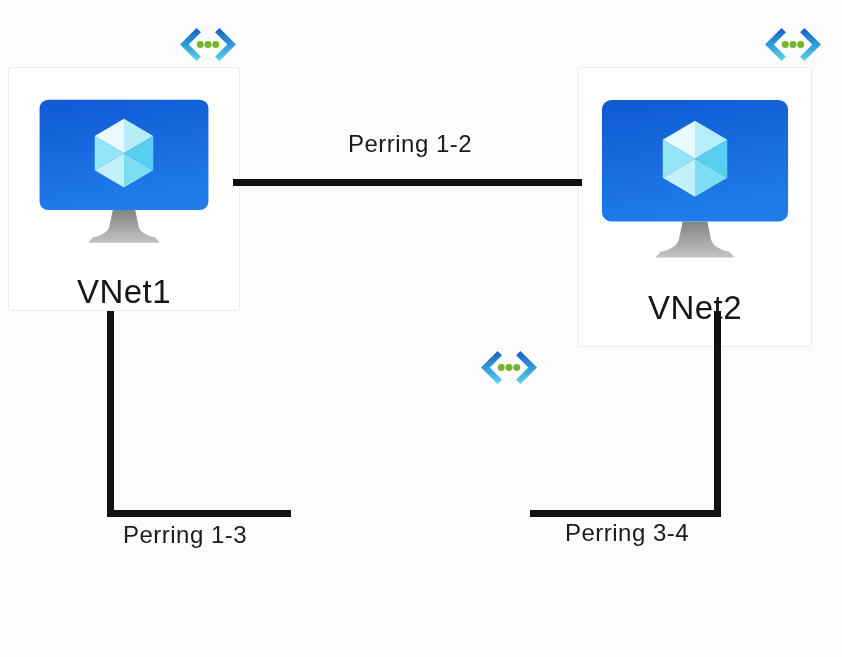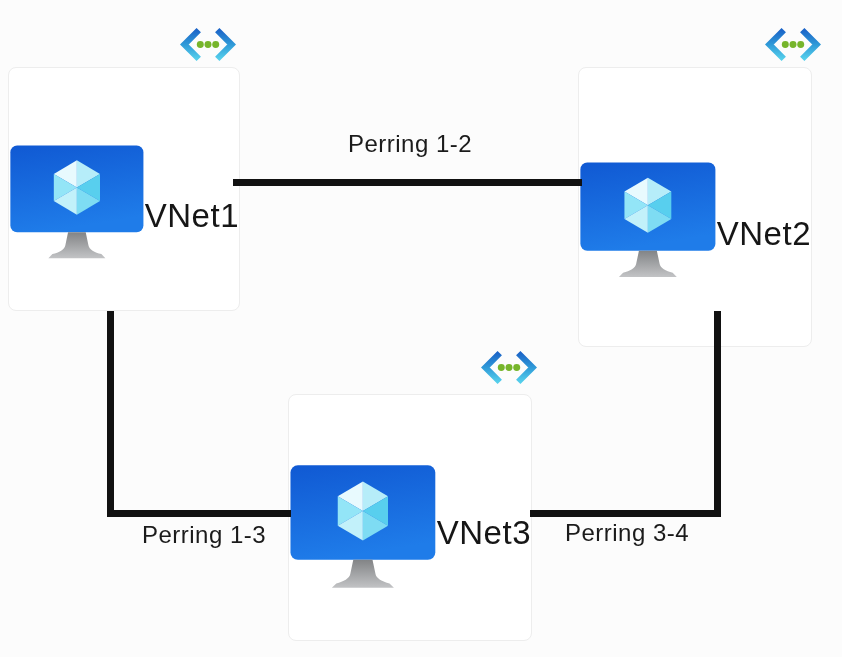--- a/index.html
+++ b/index.html
@@ -4,22 +4,22 @@
 <style>
   html,body{margin:0;padding:0;background:#fcfcfc;}
   #stage{
     position:relative;width:842px;height:657px;overflow:hidden;
     background:#fcfcfc;
     font-family:"Liberation Sans", sans-serif;
     color:#1b1b1b;
   }
   .card{
     position:absolute;background:#ffffff;border:1px solid #ededed;
-    box-sizing:border-box;display:flex;flex-direction:row;align-items:center;
-    border-radius:8px;
+    box-sizing:border-box;display:flex;flex-direction:column;align-items:center;
+    border-radius:3px;
   }
   .card--vnet1{left:8px;top:67px;width:232px;height:244px;padding-top:30px;}
   .card--vnet2{left:578px;top:67px;width:234px;height:280px;padding-top:30px;}
   .card--vnet3{left:288px;top:394px;width:244px;height:247px;padding-top:23px;}
   .node-label{
     font-size:33px;line-height:1.05;color:#161616;letter-spacing:0.5px;
     white-space:nowrap;
   }
   .card--vnet1 .node-label,.card--vnet2 .node-label{margin-top:24px;}
   .card--vnet3 .node-label{margin-top:8px;}
@@ -31,21 +31,21 @@
   .conn--h12{left:233px;top:179px;width:349px;height:7px;}
   .conn--v13{left:107px;top:311px;width:7px;height:206px;}
   .conn--h13{left:107px;top:510px;width:184px;height:7px;}
   .conn--v32{left:714px;top:311px;width:7px;height:206px;}
   .conn--h32{left:530px;top:510px;width:191px;height:7px;}
   .link-label{
     position:absolute;font-size:24px;color:#1b1b1b;text-align:center;
     white-space:nowrap;letter-spacing:0.5px;
   }
   .label--12{left:270px;top:130px;width:280px;}
-  .label--13{left:104px;top:521px;width:200px;}
+  .label--13{left:85px;top:521px;width:200px;}
   .label--32{left:527px;top:519px;width:200px;}
   svg{display:block;}
 </style>
 </head>
 <body>
 
 <svg width="0" height="0" style="position:absolute" aria-hidden="true">
   <defs>
     <linearGradient id="screenGrad" x1="0" y1="0" x2="0.25" y2="1">
       <stop offset="0" stop-color="#1059d3"></stop>
@@ -90,35 +90,20 @@
         <polygon points="66,44 66,84 100,64" fill="#93e5f7"></polygon>
         <polygon points="66,84 100,104 100,64" fill="#c2f1fa"></polygon>
         <polygon points="134,44 134,84 100,64" fill="#58cfee"></polygon>
         <polygon points="134,84 100,104 100,64" fill="#7edcf3"></polygon>
       </g>
       <path fill="url(#standGrad)" d="M87,130 L113,130 L117,149 C118,155 126,160 136,162 L142,168 L58,168 L64,162 C74,160 82,155 83,149 Z"></path>
     </svg>
     <div class="node-label">VNet2</div>
   </div>
 
-  <div class="card card--vnet3">
-    <svg class="monitor" viewBox="0 0 200 178" width="190" height="169">
-      <rect x="2" y="2" width="196" height="128" rx="10" fill="url(#screenGrad)"></rect>
-      <g>
-        <polygon points="100,24 66,44 100,64" fill="#e8fafe"></polygon>
-        <polygon points="100,24 134,44 100,64" fill="#b6edf9"></polygon>
-        <polygon points="66,44 66,84 100,64" fill="#93e5f7"></polygon>
-        <polygon points="66,84 100,104 100,64" fill="#c2f1fa"></polygon>
-        <polygon points="134,44 134,84 100,64" fill="#58cfee"></polygon>
-        <polygon points="134,84 100,104 100,64" fill="#7edcf3"></polygon>
-      </g>
-      <path fill="url(#standGrad)" d="M87,130 L113,130 L117,149 C118,155 126,160 136,162 L142,168 L58,168 L64,162 C74,160 82,155 83,149 Z"></path>
-    </svg>
-    <div class="node-label">VNet3</div>
-  </div>
 
   <svg class="net-glyph glyph--1" viewBox="0 0 60 36">
     <path d="M21 4 L7 18 L21 32" fill="none" stroke="url(#chevGrad)" stroke-width="6"></path>
     <path d="M39 4 L53 18 L39 32" fill="none" stroke="url(#chevGrad)" stroke-width="6"></path>
     <circle cx="22.5" cy="18" r="3.4" fill="#76b52b"></circle>
     <circle cx="30" cy="18" r="3.4" fill="#76b52b"></circle>
     <circle cx="37.5" cy="18" r="3.4" fill="#76b52b"></circle>
   </svg>
   <svg class="net-glyph glyph--2" viewBox="0 0 60 36">
     <path d="M21 4 L7 18 L21 32" fill="none" stroke="url(#chevGrad)" stroke-width="6"></path>

